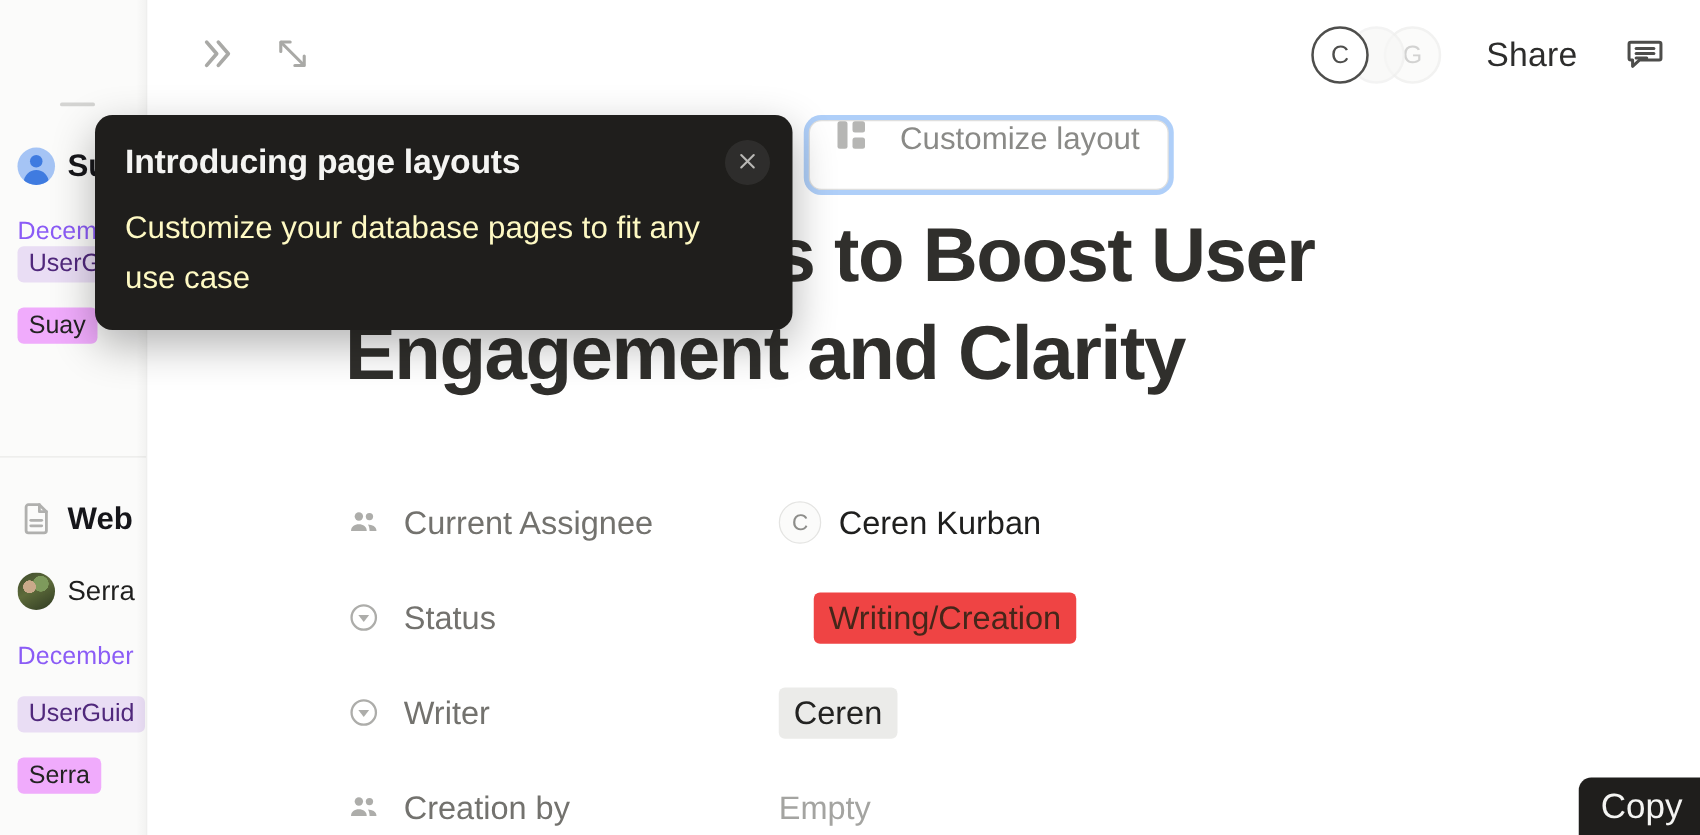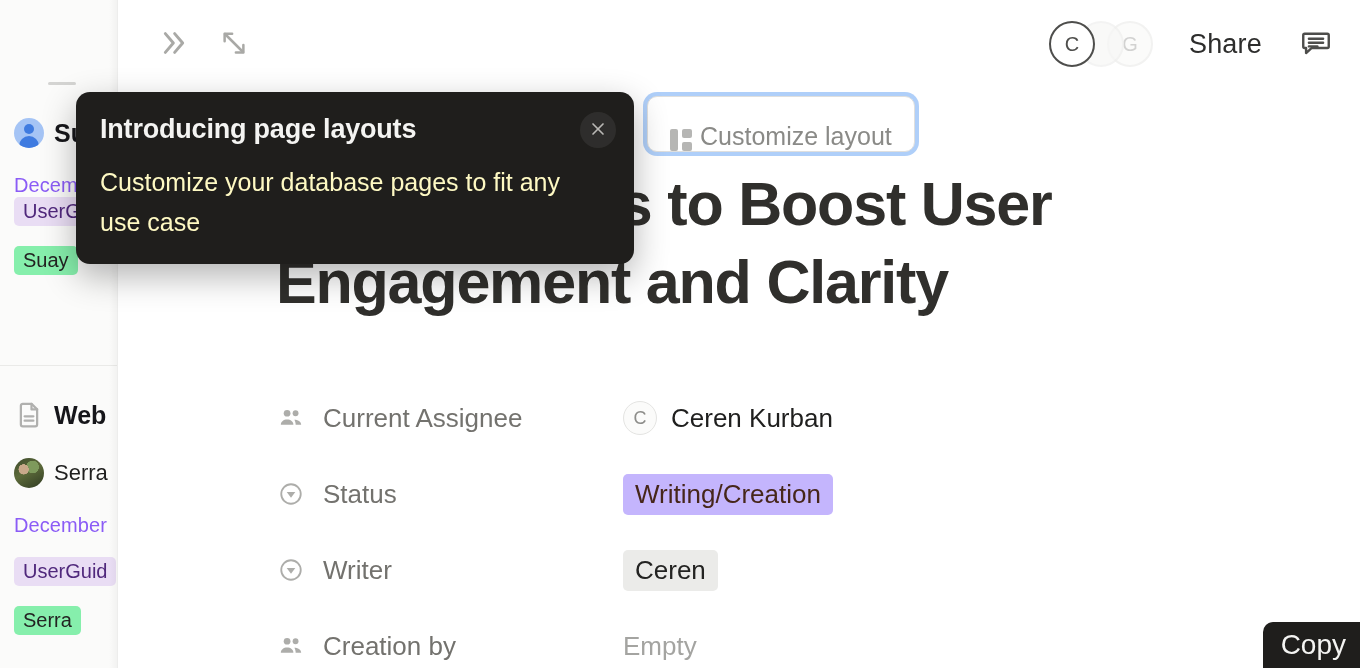--- a/index.html
+++ b/index.html
@@ -69,21 +69,21 @@
 
   .sb-date {
     font-size: 20px; color: #8b5cf6; white-space: nowrap; letter-spacing: .1px;
   }
 
   .sb-tag {
     display: inline-block; border-radius: 5px;
     padding: 3px 9px; font-size: 20px; white-space: nowrap;
   }
   .sb-tag.purple { background: #e9ddf4; color: #50287c; }
-  .sb-tag.grey   { background: #86efac; color: #232322; }
+  .sb-tag.grey   { background: #f0abfc; color: #232322; }
 
   .sb-divider {
     position: absolute; left: 0; width: 118px; height: 1px; background: #eaeae8;
   }
 
   
   #main { position: absolute; left: 118px; top: 0; width: 1242px; height: 668px; background: #fff; }
 
   
   #topbar {
@@ -119,21 +119,21 @@
   }
   .comment-btn {
     width: 52px; height: 52px; border-radius: 8px; margin-left: 14px;
     display: flex; align-items: center; justify-content: center;
     background: none; border: none; cursor: pointer;
   }
 
   
   #customize-layout {
     position: absolute; left: 529px; top: 96px;
-    display: inline-flex; align-items: flex-end; gap: 8px;
+    display: inline-flex; align-items: flex-start; gap: 28px;
     height: 56px; padding: 0 22px;
     background: #ffffff;
     border: 1.5px solid #dfdfde; border-radius: 10px;
     box-shadow: 0 0 0 4px rgba(110,168,244,0.55);
     font-size: 25px; color: #8a8a87; cursor: pointer;
     font-family: inherit; white-space: nowrap;
   }
   .layout-glyph { position: relative; width: 22px; height: 22px; flex: 0 0 auto; }
   .layout-glyph i { position: absolute; background: #b6b6b4; border-radius: 2px; display: block; }
   .layout-glyph i.l  { left: 0;  top: 0; width: 8px;  height: 22px; }
@@ -160,21 +160,21 @@
 
   .person-chip { display: flex; align-items: center; gap: 14px; }
   .person-circle {
     width: 34px; height: 34px; border-radius: 50%;
     border: 1.4px solid #e4e4e2; background: #fbfbfa;
     display: flex; align-items: center; justify-content: center;
     font-size: 18px; color: #8d8d8a;
   }
 
   .pill { border-radius: 5px; padding: 5px 12px; font-size: 26px; white-space: nowrap; }
-  .pill.status { background: #c4b5fd; color: #46261a; }
+  .pill.status { background: #ef4444; color: #46261a; margin-left: 28px; }
   .pill.writer { background: #ebebe9; color: #232322; }
   .empty-val { color: #a4a4a1; font-size: 26px; }
 
   
   #layouts-tooltip {
     position: absolute; left: 76px; top: 92px;
     width: 558px; height: 172px;
     background: #1f1e1c; border-radius: 14px;
     box-shadow: 0 12px 34px rgba(0,0,0,0.30);
     z-index: 40;

